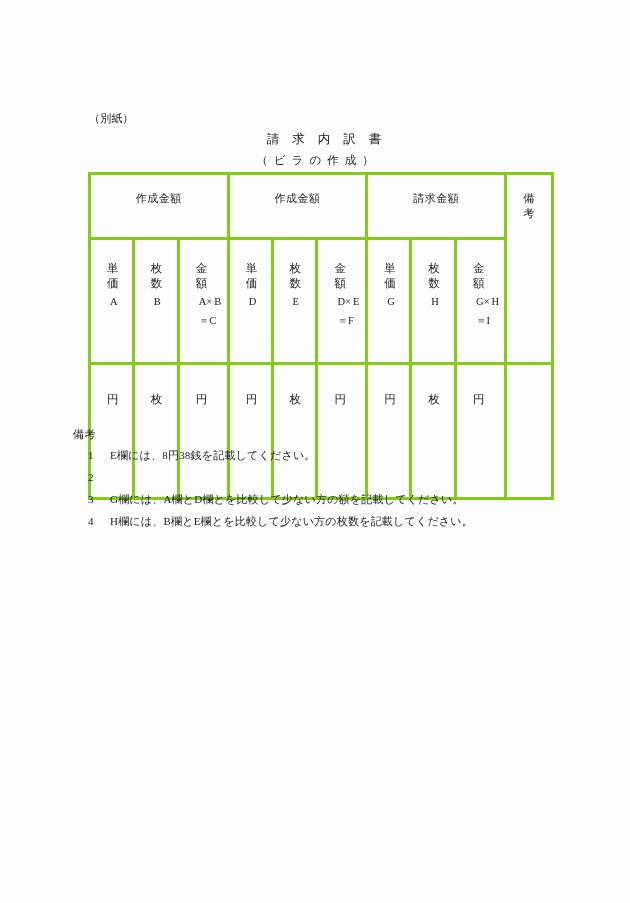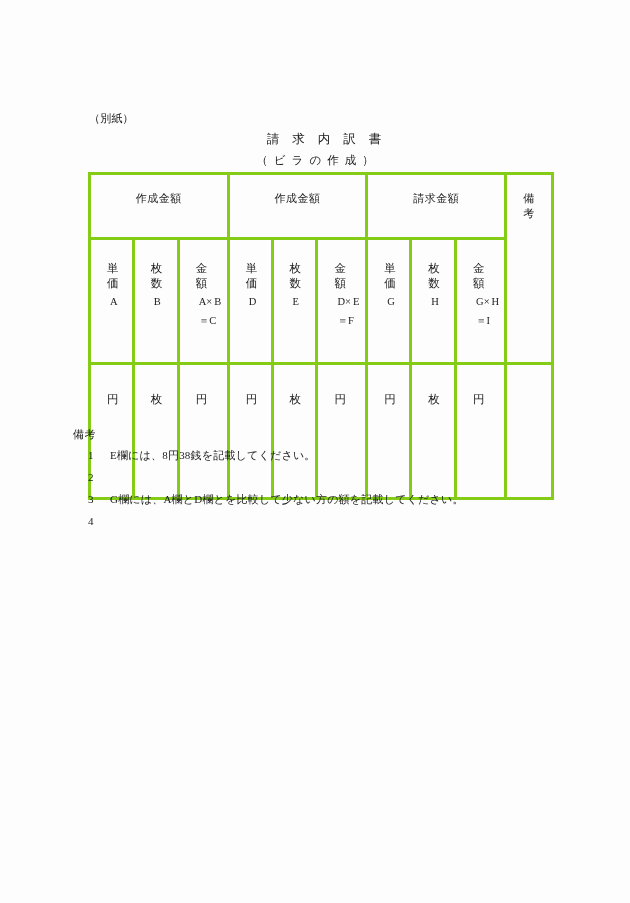--- a/index.html
+++ b/index.html
@@ -294,16 +294,17 @@
     </div>
     <div class="note-item">
       <span class="note-num">2</span>
     </div>
     <div class="note-item">
       <span class="note-num">3</span>
       <span class="note-text">G欄には、A欄とD欄とを比較して少ない方の額を記載してください。</span>
     </div>
     <div class="note-item">
       <span class="note-num">4</span>
+      <span class="note-text">H欄には、B欄とE欄とを比較して少ない方の枚数を記載してください。</span>
     </div>
   </div>
 
 </div>
 
 </body></html>

